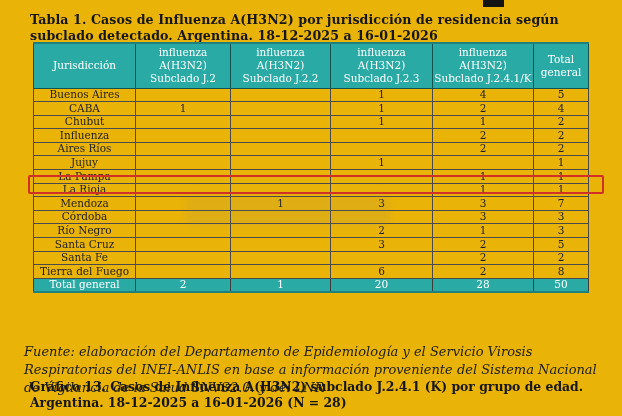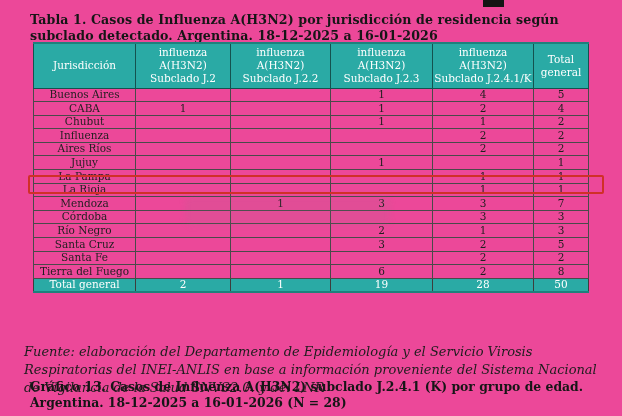--- a/index.html
+++ b/index.html
@@ -5,21 +5,21 @@
   * { margin: 0; padding: 0; box-sizing: border-box; }
   html, body { background: #ffffff; }
   body {
     font-family: "DejaVu Serif", "Liberation Serif", serif;
     color: #1b1b1b;
   }
   .page {
     position: relative;
     width: 622px;
     height: 416px;
-    background: #ec4899;
+    background: #eab308;
     overflow: hidden;
   }
   .artifact-top {
     position: absolute;
     left: 483px; top: 0; width: 21px; height: 7px;
     background: #141414;
   }
   .doc-title {
     position: absolute;
     left: 30px; top: 12px; width: 570px;
@@ -243,21 +243,21 @@
           <td></td>
           <td></td>
           <td>6</td>
           <td>2</td>
           <td>8</td>
         </tr>
         <tr class="total-row">
           <td>Total general</td>
           <td>2</td>
           <td>1</td>
-          <td>19</td>
+          <td>20</td>
           <td>28</td>
           <td>50</td>
         </tr>
       </tbody>
   </table>
 
   <div class="watermark"></div>
 
   <div class="highlight-box"></div>
 

